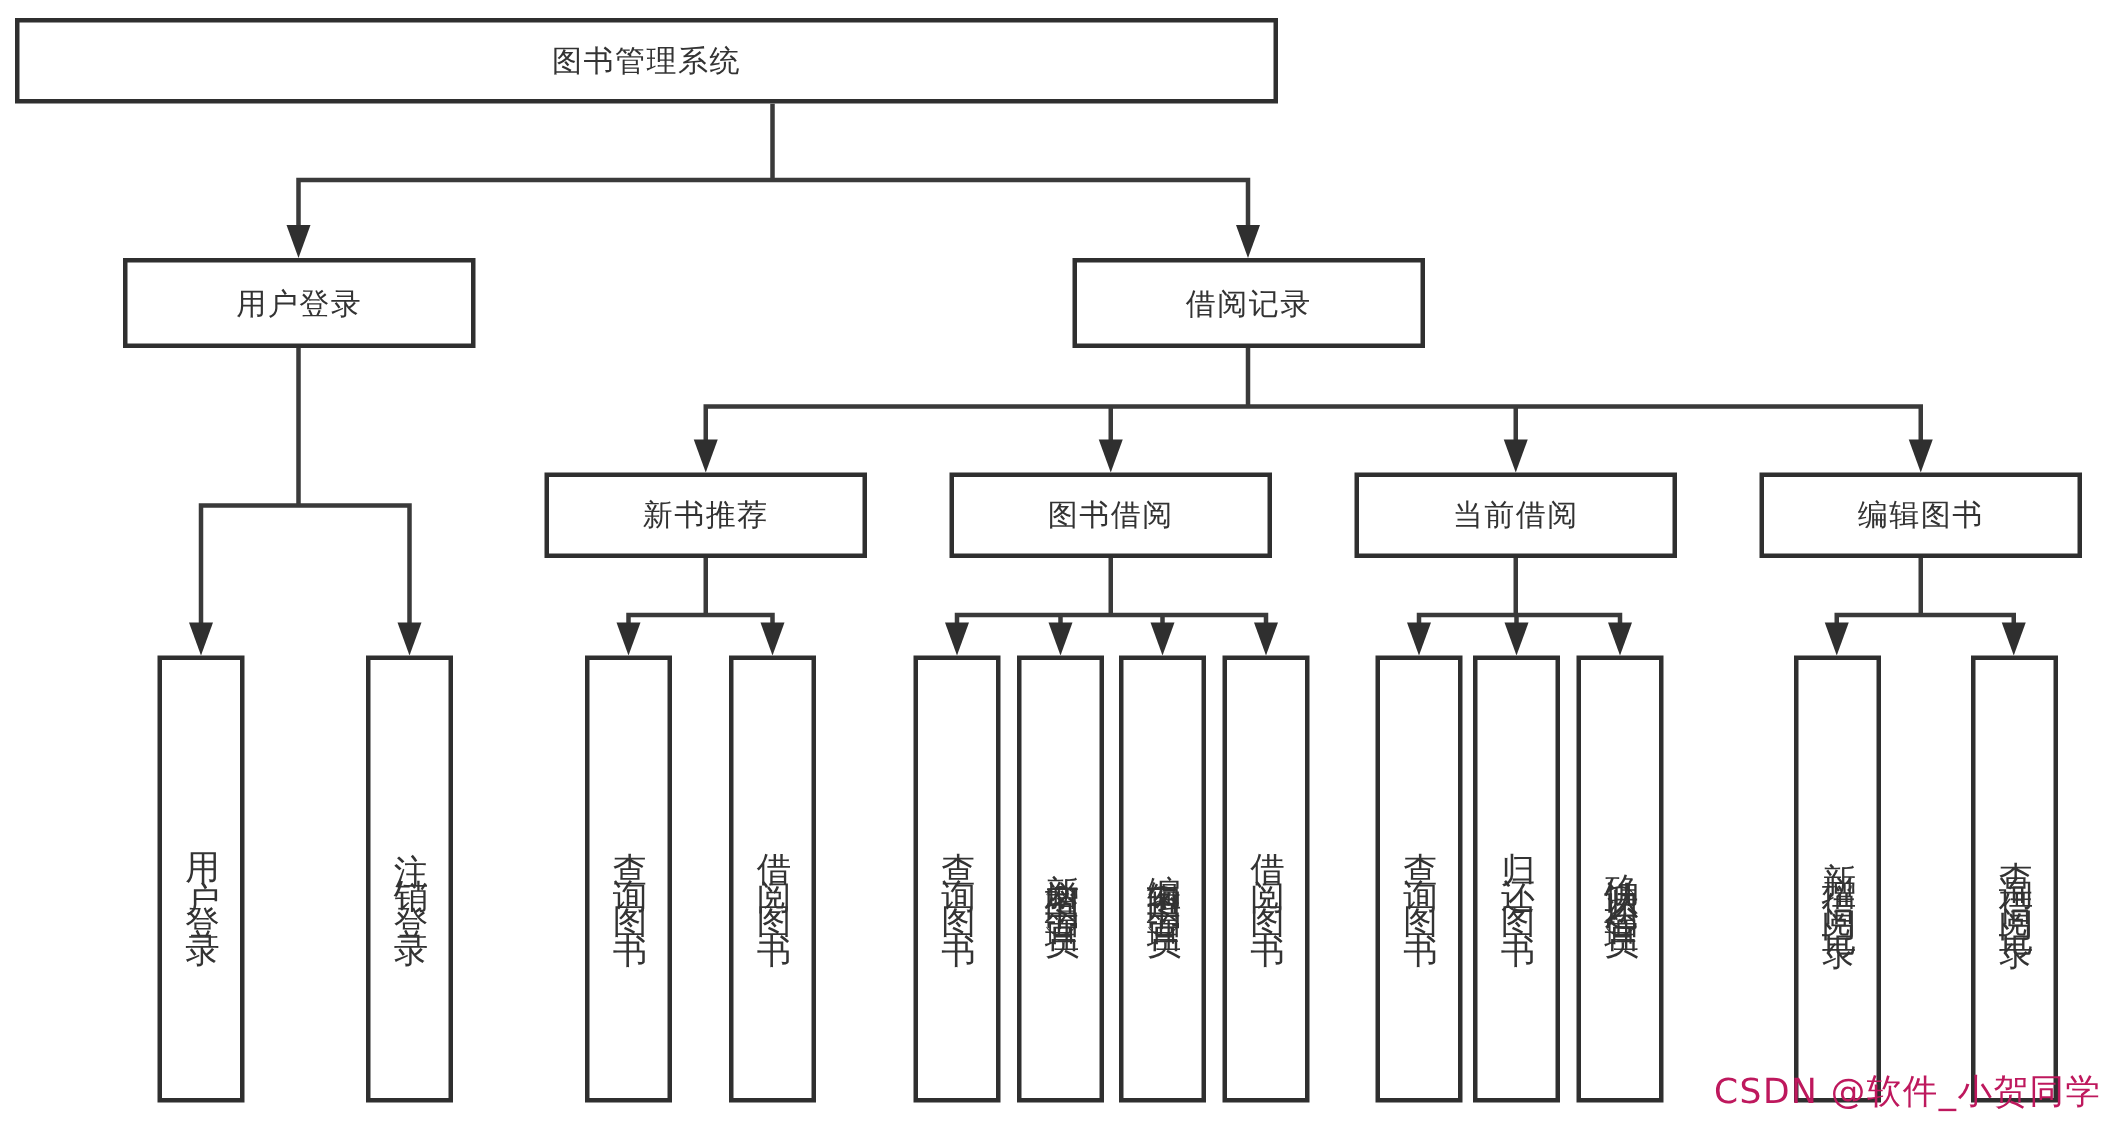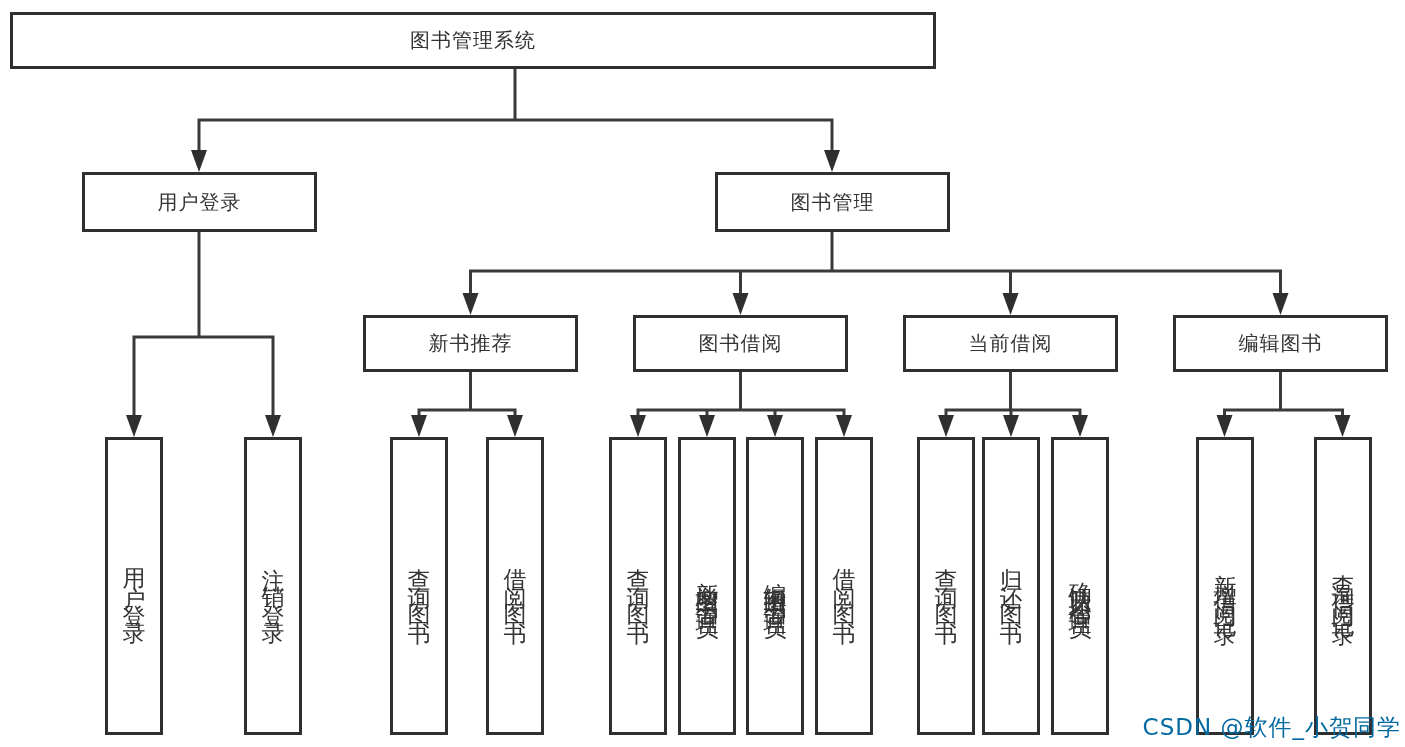--- a/index.html
+++ b/index.html
@@ -29,21 +29,21 @@
     display: flex;
     align-items: center;
     justify-content: center;
     color: #333333;
   }
   .hlabel {
     font-size: 20px;
     letter-spacing: 1px;
     white-space: nowrap;
   }
-  .root  { left: 10px;  top: 12px;  width: 926px; height: 57px; }
+  .root  { left: 10px;  top: 12px;  width: 842px; height: 57px; }
   .lvl2  { top: 172px; width: 235px; height: 60px; }
   .lvl3  { top: 315px; width: 215px; height: 57px; }
   .leaf  { top: 437px; width: 58px;  height: 298px; }
   .vtext {
     writing-mode: vertical-rl;
     text-orientation: mixed;
     font-size: 23px;
     line-height: 1;
     color: #333333;
     white-space: nowrap;
@@ -108,21 +108,21 @@
   </svg>
 
   <div class="box root">
     <span class="hlabel">图书管理系统</span>
   </div>
 
   <div class="box lvl2" style="left:82px;">
     <span class="hlabel">用户登录</span>
   </div>
   <div class="box lvl2" style="left:715px;">
-    <span class="hlabel">图书管理</span>
+    <span class="hlabel">借阅记录</span>
   </div>
 
   <div class="box lvl3" style="left:633px;">
     <span class="hlabel">图书借阅</span>
   </div>
   <div class="box lvl3" style="left:363px;">
     <span class="hlabel">新书推荐</span>
   </div>
   <div class="box lvl3" style="left:903px;align-items:center;">
     <span class="hlabel">当前借阅</span>
@@ -168,15 +168,15 @@
     <span class="vtext" style="letter-spacing: 5px;">确认归还（管理员）</span>
   </div>
 
   <div class="box leaf" style="left:1196px;">
     <span class="vtext" style="letter-spacing: 10px;">新增借阅记录</span>
   </div>
   <div class="box leaf" style="left:1314px;">
     <span class="vtext" style="letter-spacing: 10px;">查询借阅记录</span>
   </div>
 
-  <div class="watermark" style="color: #0369a1;">CSDN @软件_小贺同学</div>
+  <div class="watermark" style="color: #be185d;">CSDN @软件_小贺同学</div>
 
 </div>
 
 </body></html>

